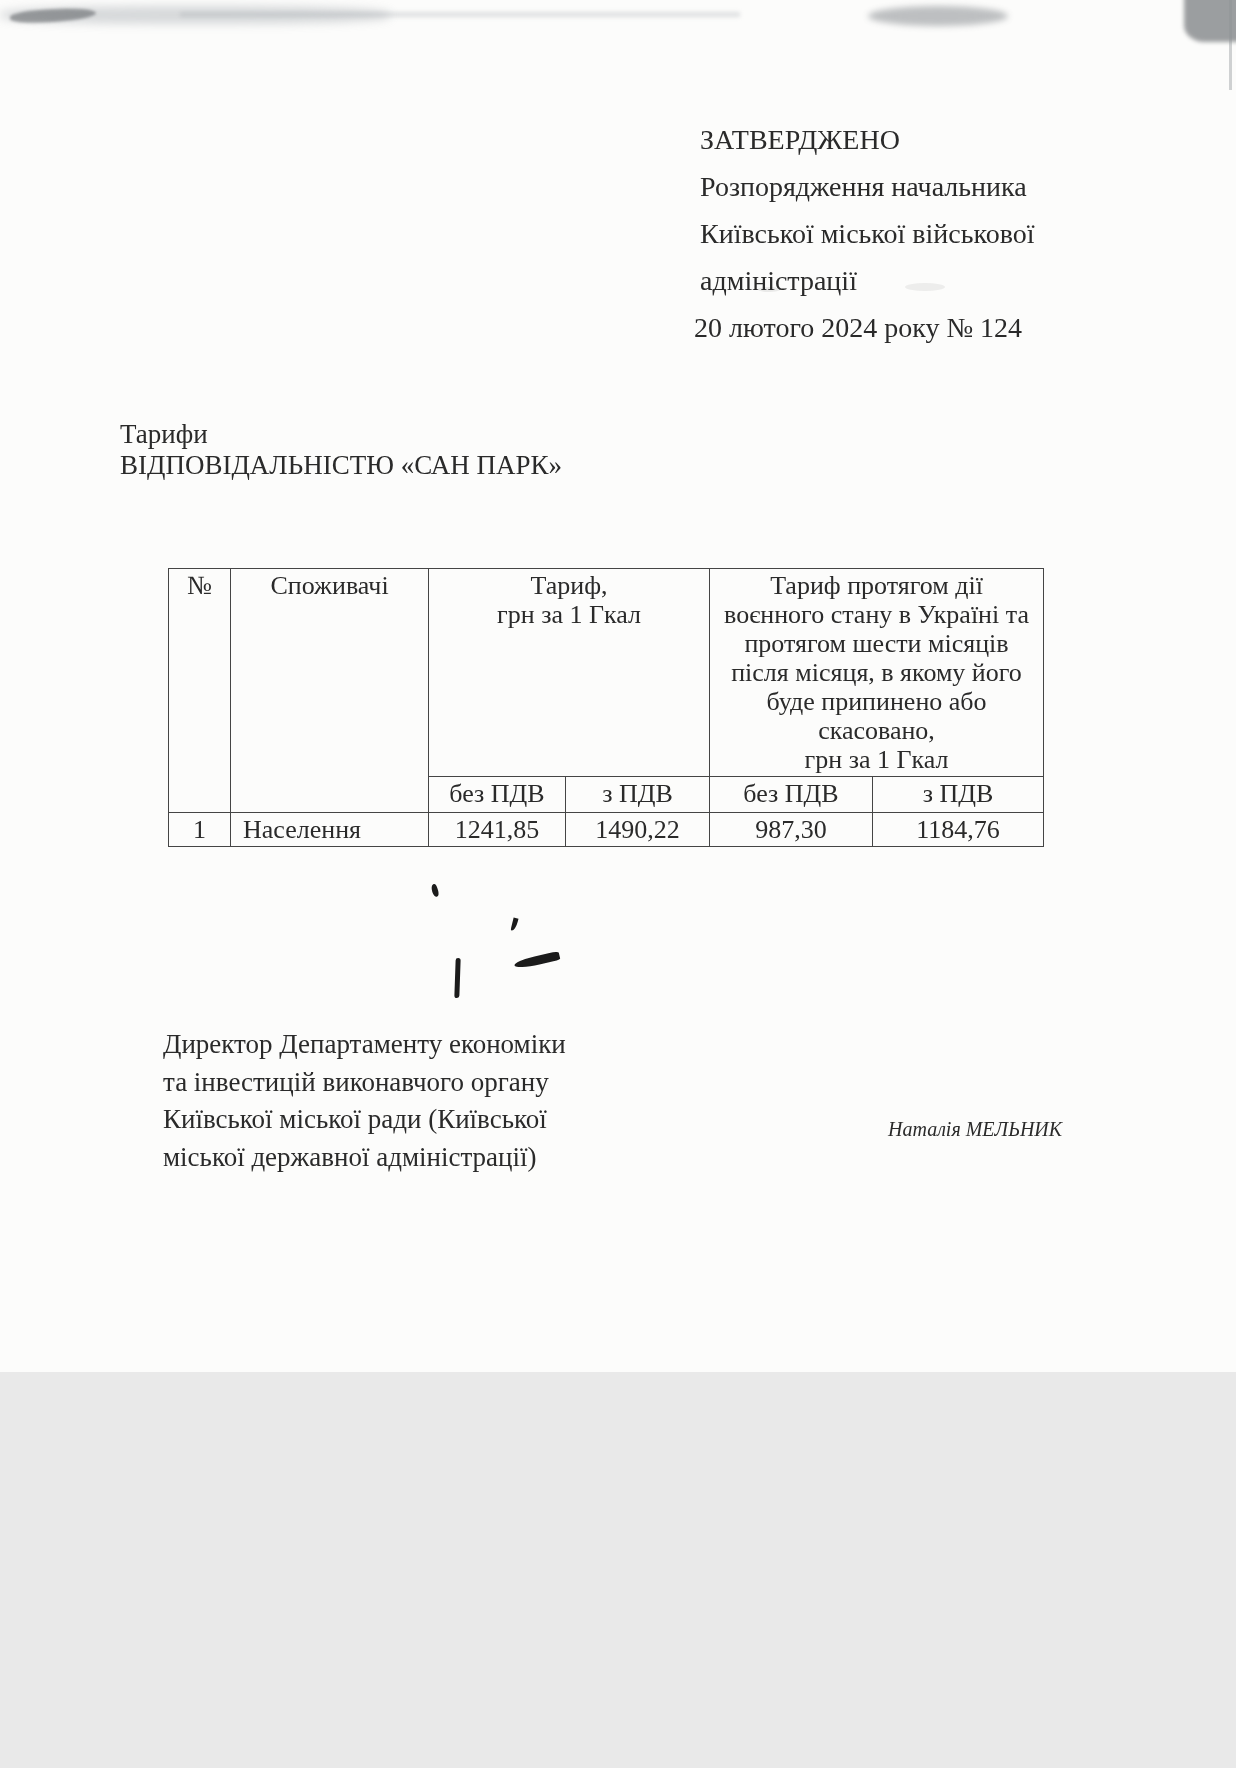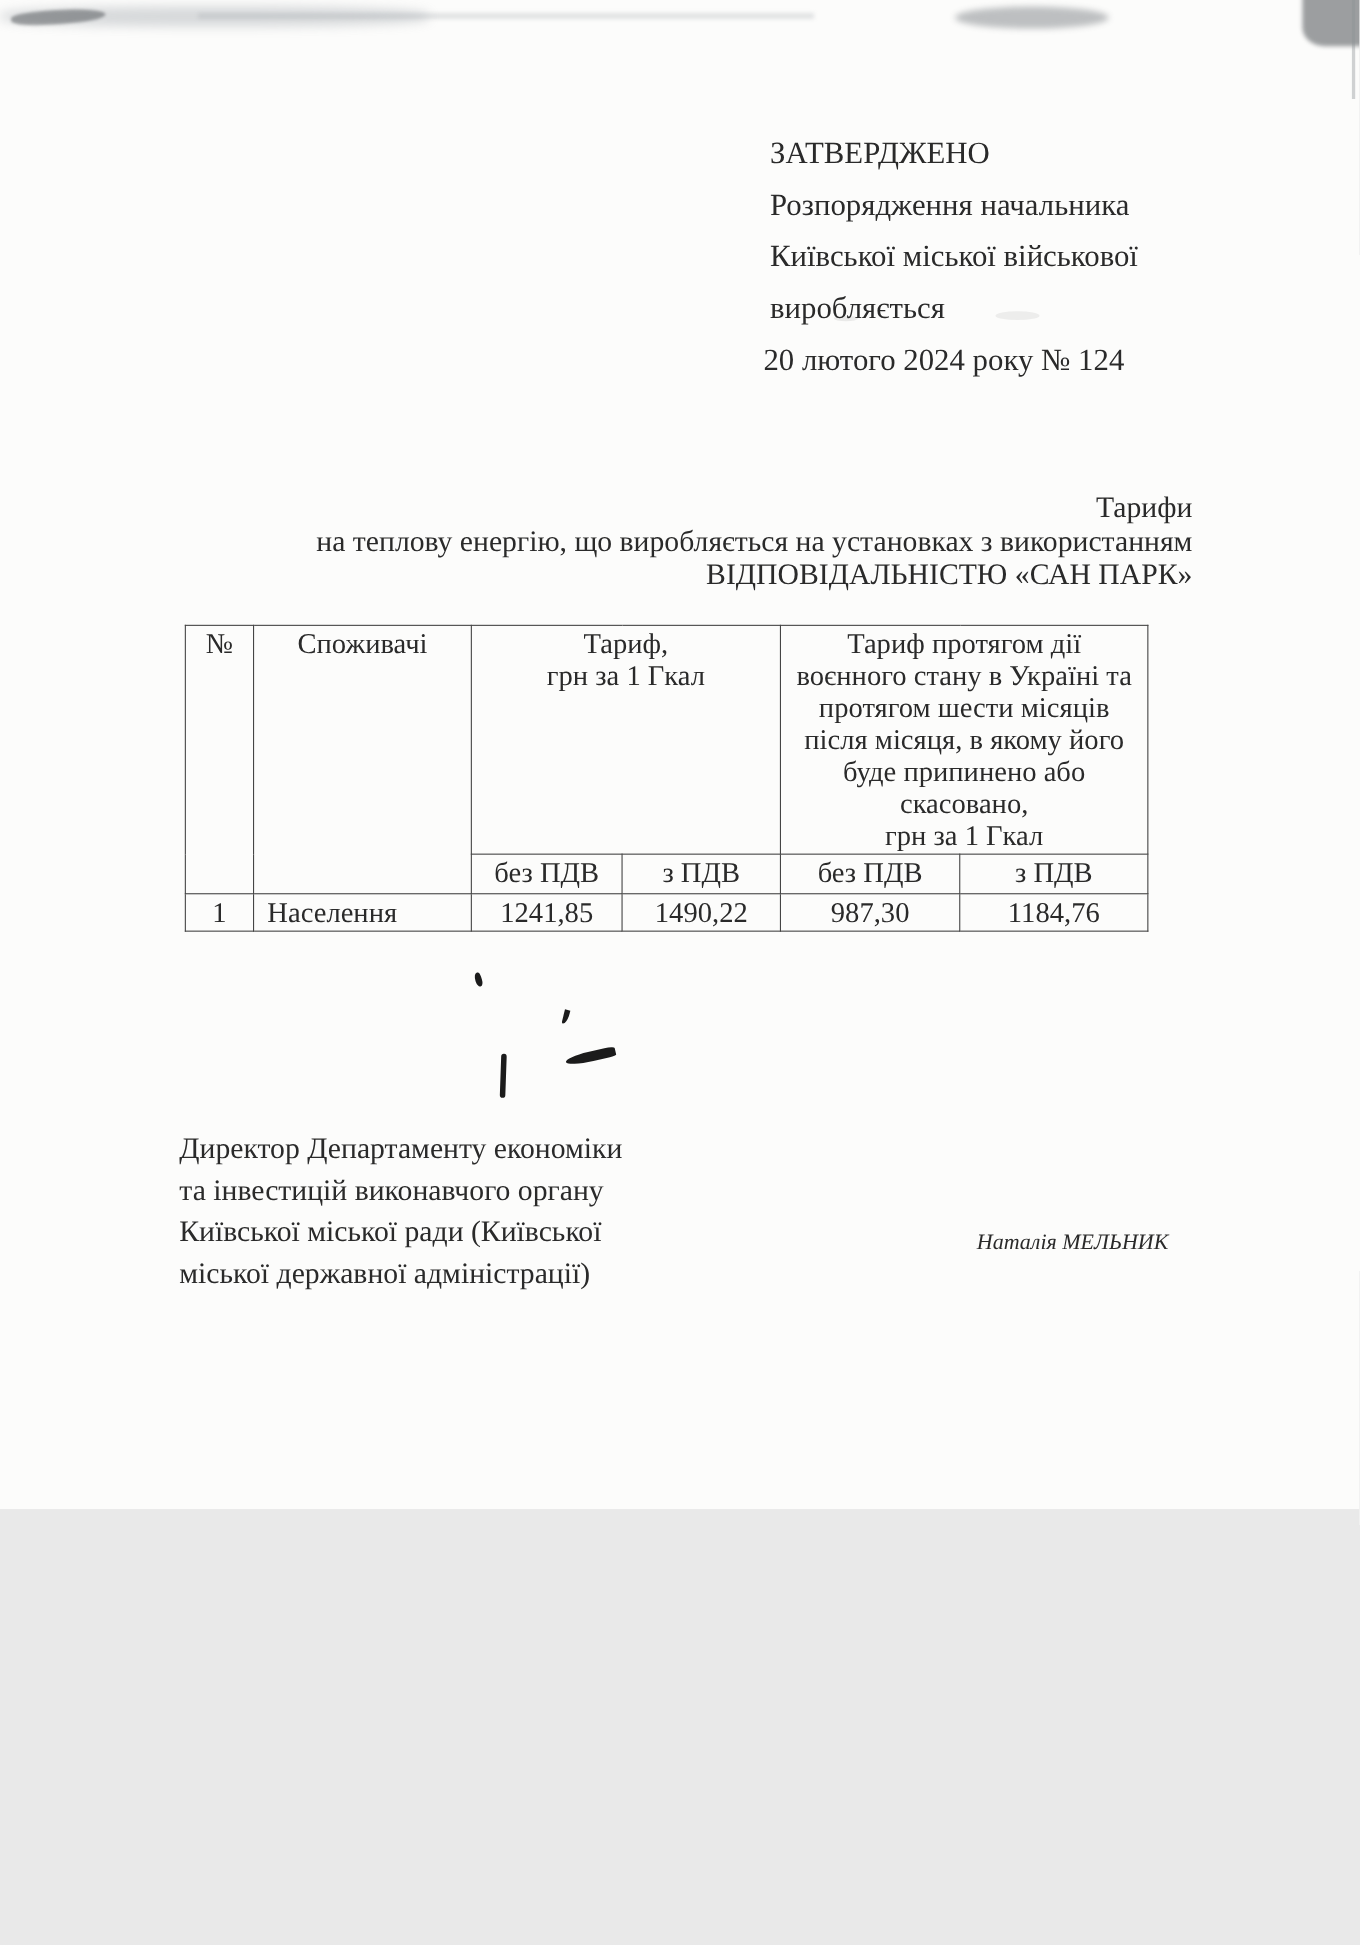--- a/index.html
+++ b/index.html
@@ -23,21 +23,21 @@
   
   .pen{position:absolute;background:#1b1b1b;pointer-events:none;}
   .pen-apostrophe{left:432px;top:884px;width:6px;height:13px;border-radius:60% 40% 50% 50%;transform:rotate(-18deg);}
   .pen-hook{left:512px;top:918px;width:5px;height:13px;border-radius:0 0 80% 20%;transform:rotate(14deg);}
   .pen-tick{left:455px;top:958px;width:5px;height:40px;border-radius:3px;transform:rotate(2deg);}
   .pen-swoosh{left:514px;top:956px;width:46px;height:9px;border-radius:70% 30% 20% 80%;transform:rotate(-13deg);}
   
   .approval{position:absolute;left:700px;top:116px;font-size:28px;line-height:47px;}
   .approval .line{white-space:nowrap;}
   .approval .date-line{margin-left:-6px;}
-  .doc-title{position:absolute;left:134px;top:419px;width:950px;text-align:right;font-size:27px;line-height:30.5px;margin-top:27px;}
+  .doc-title{position:absolute;left:120px;top:419px;width:950px;text-align:left;font-size:27px;line-height:30.5px;}
   
   .tbl-wrap{position:absolute;left:168px;top:568px;}
   table.tariff{border-collapse:collapse;table-layout:fixed;width:875px;font-size:26px;}
   table.tariff td{border:1.6px solid #454545;vertical-align:top;text-align:center;padding:2px 4px;line-height:29px;overflow:hidden;}
   table.tariff .pre{white-space:pre-line;}
   table.tariff .h-big{height:203px;}
   table.tariff .h-sub{height:31px;margin-left:28px;}
   table.tariff .h-data{height:25px;}
   table.tariff td.cell-consumer{text-align:left;padding-left:12px;}
   
@@ -57,27 +57,26 @@
   <div class="smudge smudge-right-line"></div>
   <div class="speck" style="left:795px;top:1430px;width:5px;height:4px;"></div>
   <div class="speck" style="left:290px;top:1557px;width:5px;height:4px;"></div>
   <div class="speck" style="left:758px;top:287px;width:22px;height:5px;opacity:.18;"></div>
   <div class="speck" style="left:905px;top:283px;width:40px;height:8px;opacity:.15;"></div>
 
   <div class="approval">
     <div class="line">ЗАТВЕРДЖЕНО</div>
     <div class="line">Розпорядження начальника</div>
     <div class="line">Київської міської військової</div>
-    <div class="line">виробляється</div>
+    <div class="line">адміністрації</div>
     <div class="line date-line">20 лютого 2024 року № 124</div>
   </div>
 
   <div class="doc-title">
     <div>Тарифи</div>
-    <div>на теплову енергію, що виробляється на установках з використанням</div>
     <div>ВІДПОВІДАЛЬНІСТЮ «САН ПАРК»</div>
   </div>
 
   <div class="tbl-wrap">
     <table class="tariff">
       <colgroup>
         <col style="width:62px">
           <col style="width:198px">
         <col style="width:137px">
           <col style="width:144px">

